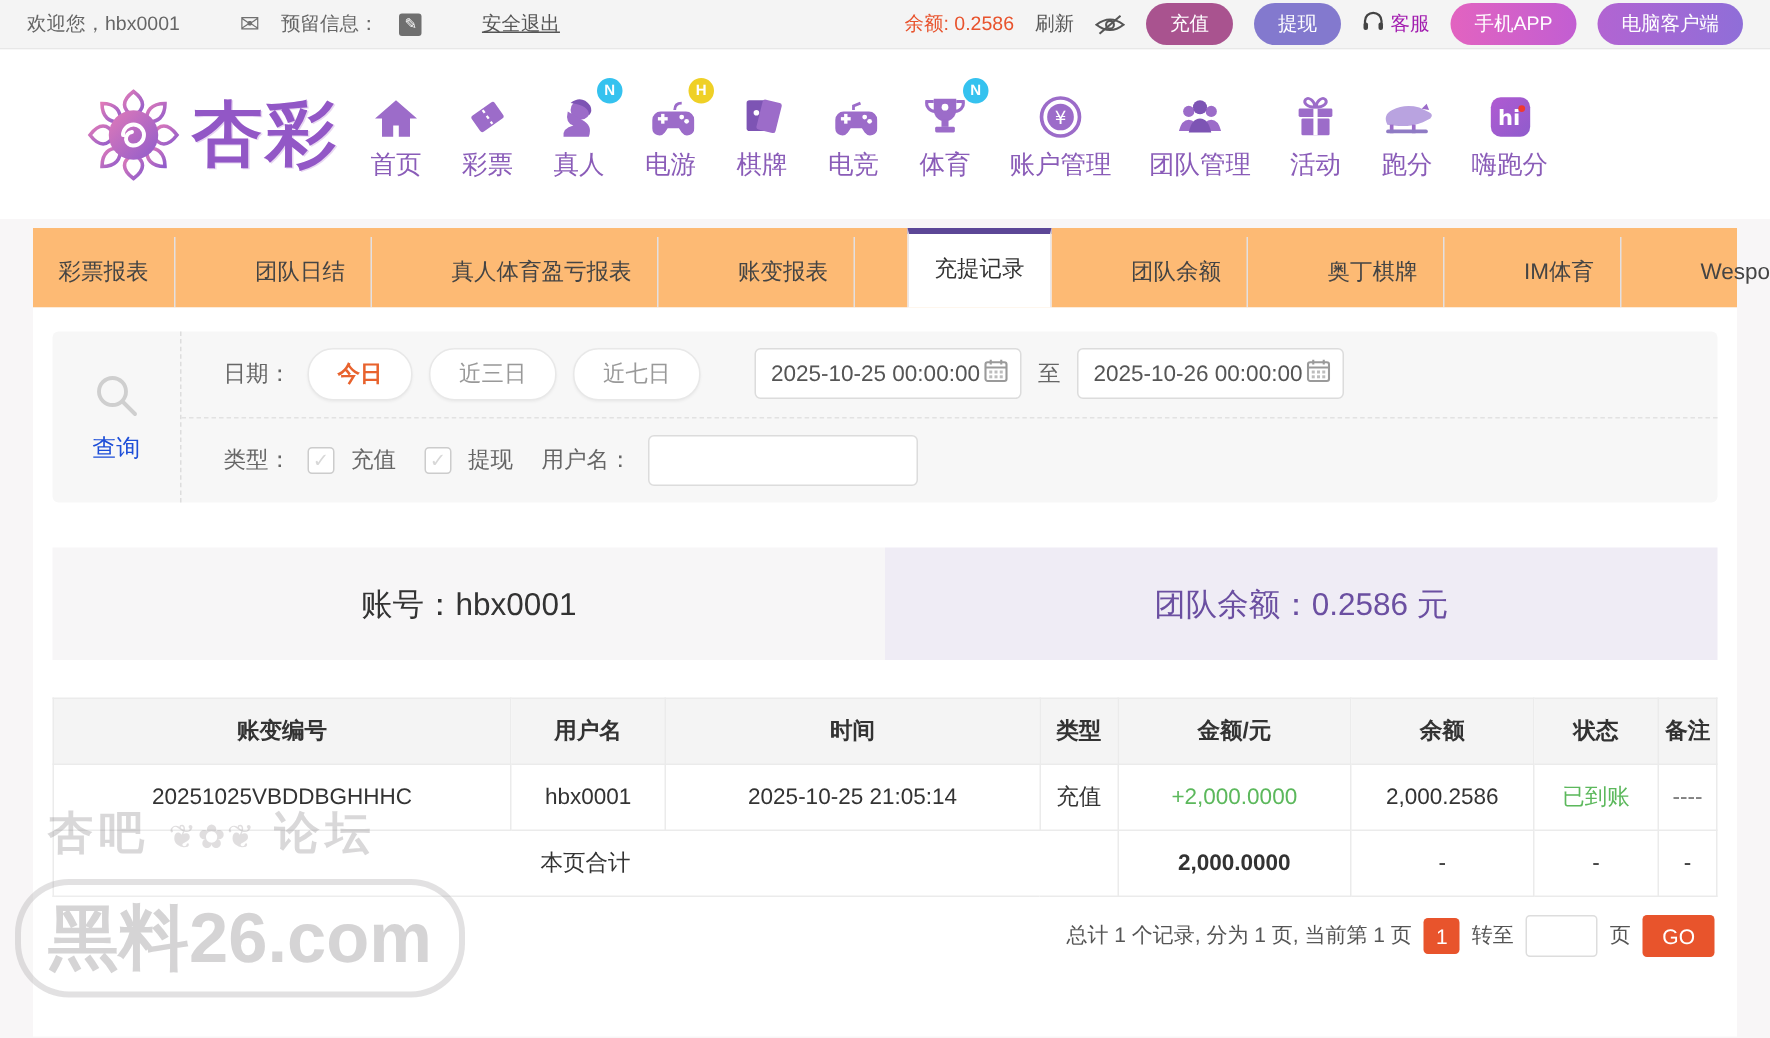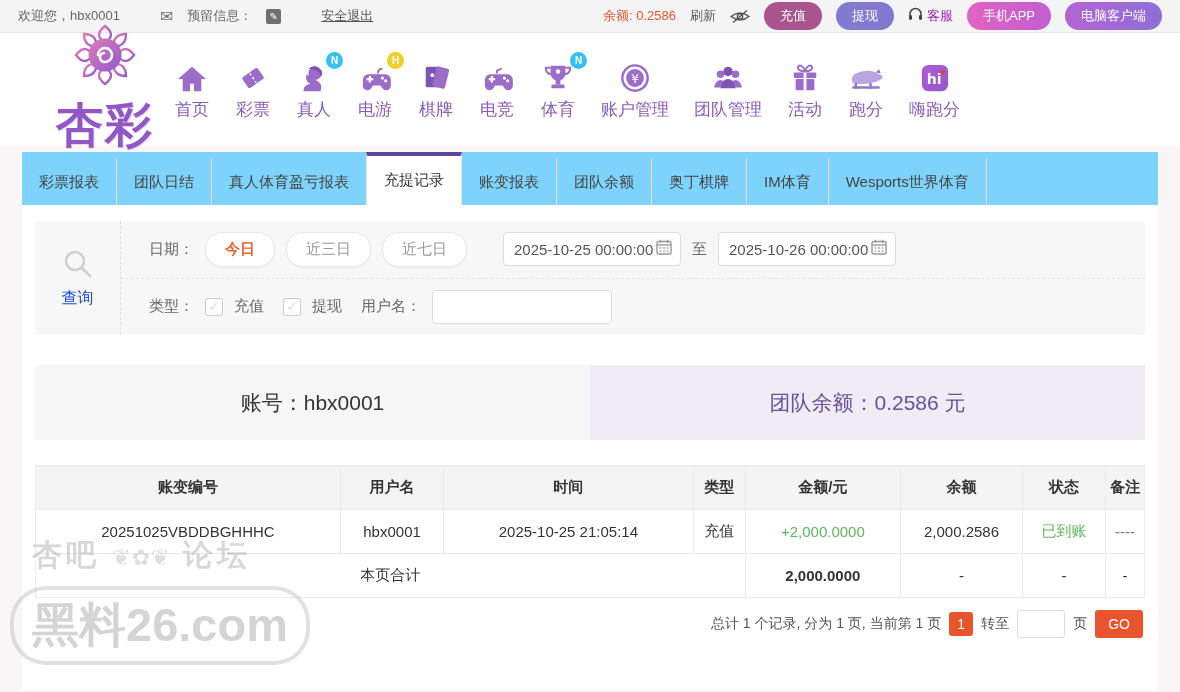--- a/index.html
+++ b/index.html
@@ -19,35 +19,35 @@
   .refresh { color:#555; cursor:pointer; }
   .pillbtn { border:none; border-radius:14px; color:#fff; padding:5px 16px; font-size:13px; cursor:pointer; font-family:inherit; }
   .b-deposit { background:#a9538f; }
   .b-withdraw { background:#8379ce; }
   .b-app { background:linear-gradient(90deg,#e263c0,#c25ed2); }
   .b-pc { background:linear-gradient(90deg,#b264d2,#8f6ed8); }
   .service { display:flex; align-items:flex-start; gap:4px; color:#a21caf; cursor:pointer; }
 
   
   .header { height:113px; background:#fff; display:flex; align-items:center; padding:0 30px 0 56px; }
-  .logo { display:flex; align-items:center; gap:6px; margin-right:20px; cursor:pointer;flex-direction:column; }
+  .logo { display:flex; align-items:center; gap:6px; margin-right:20px; cursor:pointer; }
   .logo-text { font-size:47px; font-weight:bold; color:#9257c6; letter-spacing:2px;
                text-shadow:1px 1px 0 rgba(160,90,200,.25); }
   .nav { display:flex; align-items:flex-end; gap:25px; }
   .nav-item { display:flex; flex-direction:column; align-items:center; gap:5px;
               color:#8a5cb8; font-size:17px; cursor:pointer; white-space:nowrap; }
   .nav-ic { width:36px; height:34px; position:relative; display:flex; align-items:flex-end; justify-content:center; }
   .badge { position:absolute; top:-7px; right:-11px; width:17px; height:17px; border-radius:50%;
            color:#fff; font-size:10px; font-weight:bold; display:flex; align-items:center; justify-content:center; }
   .badge-n { background:#35c2ef; }
   .badge-h { background:#efd026; }
 
   
   .panel { margin:6px 22px 0; }
-  .tabbar { display:flex; align-items:flex-end; background:#7dd3fc; height:53px; }
+  .tabbar { display:flex; align-items:flex-end; background:#fdba74; height:53px;gap:36px; }
   .tab { height:47px; line-height:47px; padding:0 17px; font-size:15px; color:#444;
          border-right:1px solid #e3e0e2; cursor:pointer; white-space:nowrap; }
   .tab.active { height:53px; background:#fff; border-top:4px solid #5c4796; line-height:47px;
                 border-right:1px solid #eae7e9; margin-left:-1px; border-left:1px solid #eae7e9; color:#333; }
 
   .content { background:#fff; padding:16px 13px 0; position:relative; height:486px; }
 
   
   .filter { background:#f7f7f7; border-radius:4px; display:flex; height:114px; }
   .fside { width:86px; display:flex; flex-direction:column; align-items:center; justify-content:center;
@@ -325,22 +325,22 @@
       <span>嗨跑分</span>
     </div>
   </div>
 </div>
 
 <div class="panel">
   <div class="tabbar">
     <div class="tab">彩票报表</div>
     <div class="tab">团队日结</div>
     <div class="tab">真人体育盈亏报表</div>
+    <div class="tab">账变报表</div>
     <div class="tab active">充提记录</div>
-    <div class="tab">账变报表</div>
     <div class="tab">团队余额</div>
     <div class="tab">奥丁棋牌</div>
     <div class="tab">IM体育</div>
     <div class="tab">Wesports世界体育</div>
   </div>
 
   <div class="content">
 
     <div class="filter">
       <div class="fside">

